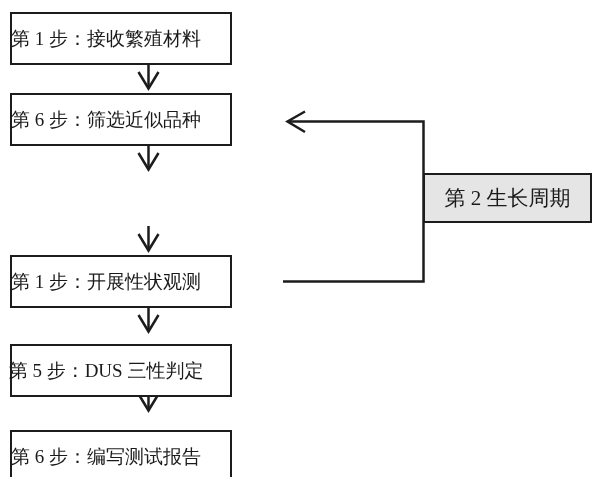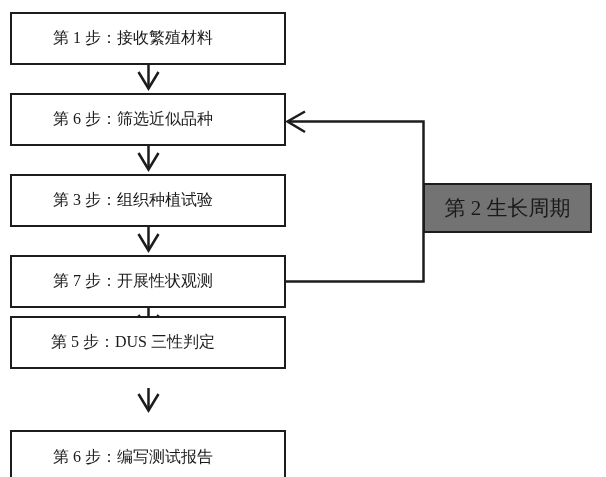--- a/index.html
+++ b/index.html
@@ -18,55 +18,54 @@
   .overlay {
     position: absolute;
     top: 0;
     left: 0;
     width: 606px;
     height: 477px;
   }
   .step-box {
     position: absolute;
     left: 10px;
-    width: 276px;
+    width: 222px;
     height: 53px;
     border: 2.5px solid #1c1c1c;
     background: #ffffff;
     box-sizing: border-box;
     display: flex;
     align-items: center;
     justify-content: center;
     padding-right: 30px;
-    font-size: 16px;
+    font-size: 19px;
     color: #1a1a1a;
     white-space: nowrap;
   }
   .cycle-box {
     position: absolute;
     left: 423px;
     top: 173px;
     width: 169px;
     height: 50px;
     border: 2.5px solid #1c1c1c;
-    background: #737373;
+    background: #e5e5e5;
     box-sizing: border-box;
     display: flex;
     align-items: center;
     justify-content: center;
     font-size: 21px;
     color: #1a1a1a;
     white-space: nowrap;
-    margin-top: 10px;
   }
   .t1 { top: 12px; }
   .t2 { top: 93px; }
   .t3 { top: 174px; }
   .t4 { top: 255px; }
-  .t5 { top: 316px; }
+  .t5 { top: 344px; }
   .t6 { top: 415px; height: 54px; margin-top: 15px; }
 </style>
 </head>
 <body>
 
 <div class="canvas">
 
   <svg class="overlay" viewBox="0 0 606 477" xmlns="http://www.w3.org/2000/svg">
 
     <g stroke="#1c1c1c" stroke-width="2.5" fill="none">
@@ -99,25 +98,22 @@
       <polyline points="305,111.5 287.5,121.5 305,132"></polyline>
     </g>
   </svg>
 
   <div class="step-box t1">
     <span>第 1 步：接收繁殖材料</span>
   </div>
   <div class="step-box t2">
     <span>第 6 步：筛选近似品种</span>
   </div>
-  <div class="step-box t3">
-    <span>第 3 步：组织种植试验</span>
-  </div>
   <div class="step-box t4">
-    <span>第 7 步：开展性状观测</span>
+    <span>第 1 步：开展性状观测</span>
   </div>
   <div class="step-box t5">
     <span>第 5 步：DUS 三性判定</span>
   </div>
   <div class="step-box t6">
     <span>第 6 步：编写测试报告</span>
   </div>
 
   <div class="cycle-box">
     <span>第 2 生长周期</span>

